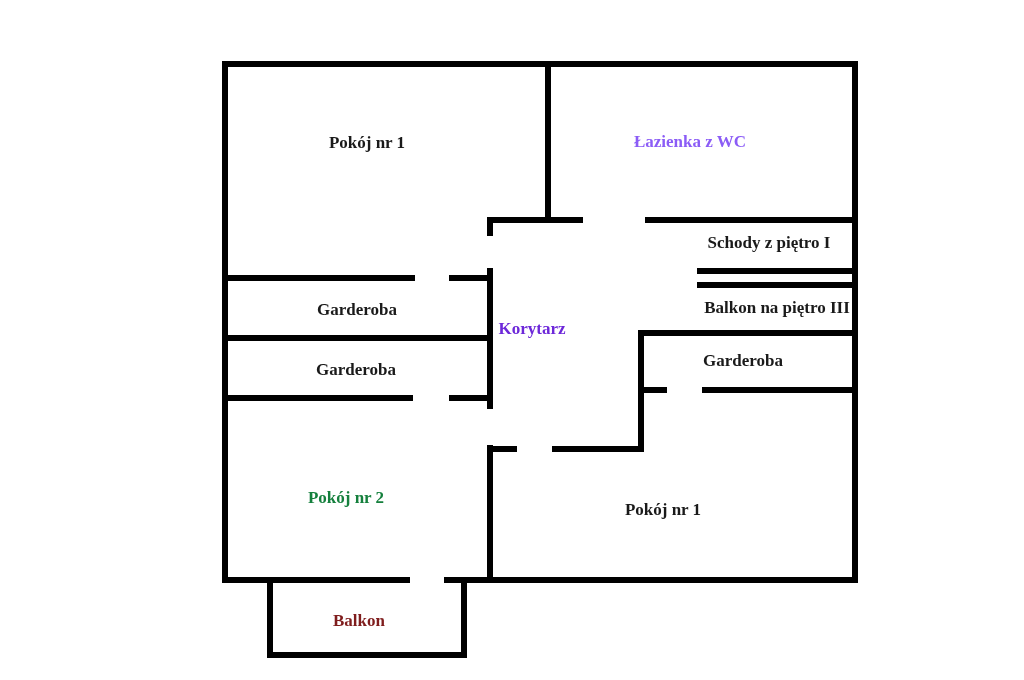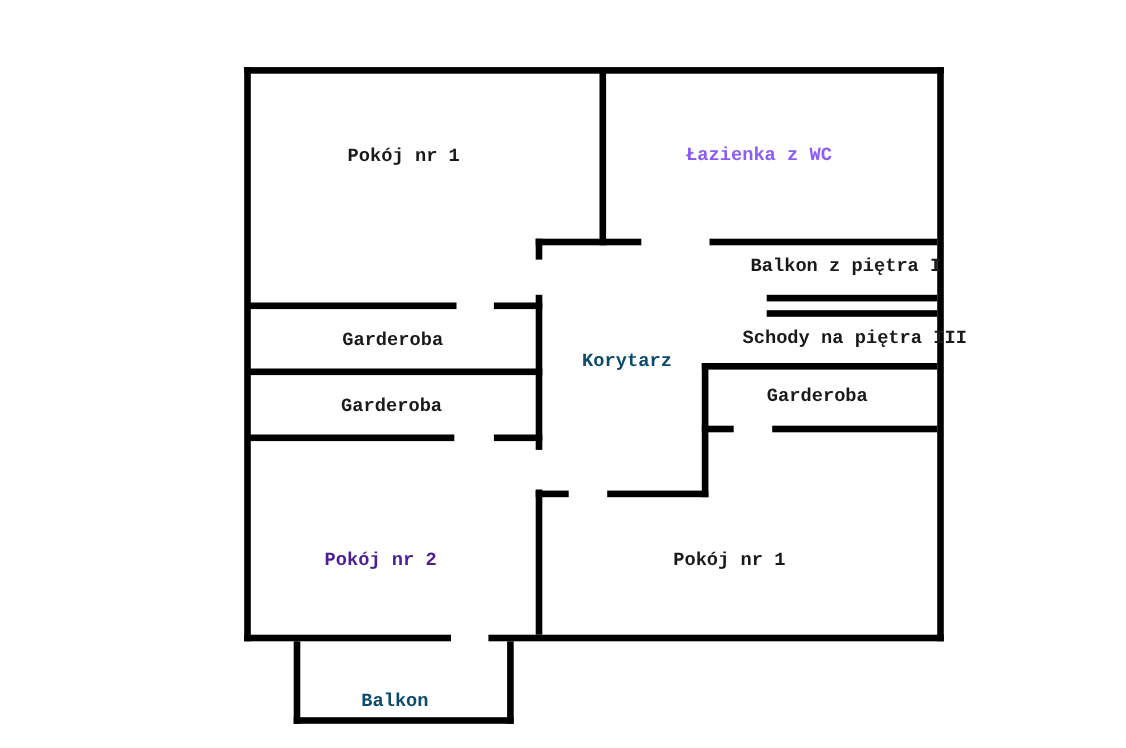--- a/index.html
+++ b/index.html
@@ -6,21 +6,21 @@
     margin: 0;
     padding: 0;
     background: #ffffff;
   }
   #canvas {
     position: relative;
     width: 1024px;
     height: 680px;
     background: #ffffff;
     overflow: hidden;
-    font-family: Liberation Mono, monospace;
+    font-family: Liberation Serif, serif;
   }
   .wall {
     position: absolute;
     background: #000000;
   }
   .room-label {
     position: absolute;
     transform: translate(-50%, -50%);
     font-size: 17px;
     font-weight: bold;
@@ -55,22 +55,22 @@
     <div class="wall" style="left: 697px; top: 268px; width: 155px; height: 6px; background: rgb(0, 0, 0);"></div>
     <div class="wall" style="left: 697px; top: 282px; width: 155px; height: 6px; background: rgb(0, 0, 0);"></div>
     <div class="wall" style="left: 638px; top: 330px; width: 214px; height: 6px; background: rgb(0, 0, 0);"></div>
     <div class="wall" style="left: 638px; top: 330px; width: 6px; height: 122px; background: rgb(0, 0, 0);"></div>
     <div class="wall" style="left: 638px; top: 387px; width: 29px; height: 6px; background: rgb(0, 0, 0);"></div>
     <div class="wall" style="left: 702px; top: 387px; width: 150px; height: 6px; background: rgb(0, 0, 0);"></div>
     <div class="wall" style="left: 487px; top: 446px; width: 30px; height: 6px; background: rgb(0, 0, 0);"></div>
     <div class="wall" style="left: 552px; top: 446px; width: 92px; height: 6px; background: rgb(0, 0, 0);"></div>
     <div class="room-label" style="left: 367px; top: 143px; color: rgb(26, 26, 26);">Pokój nr 1</div>
     <div class="room-label" style="left: 690px; top: 142px; color: #8b5cf6;">Łazienka z WC</div>
-    <div class="room-label" style="left: 769px; top: 243px; color: rgb(26, 26, 26);">Balkon z piętra I</div>
-    <div class="room-label" style="left: 777px; top: 308px; color: rgb(26, 26, 26);">Schody na piętra III</div>
+    <div class="room-label" style="left: 769px; top: 243px; color: rgb(26, 26, 26);">Schody z piętro I</div>
+    <div class="room-label" style="left: 777px; top: 308px; color: rgb(26, 26, 26);">Balkon na piętro III</div>
     <div class="room-label" style="left: 357px; top: 310px; color: rgb(26, 26, 26);">Garderoba</div>
-    <div class="room-label" style="left: 570px; top: 329px; color: #0c4a6e;">Korytarz</div>
+    <div class="room-label" style="left: 532px; top: 329px; color: #6d28d9;">Korytarz</div>
     <div class="room-label" style="left: 356px; top: 370px; color: rgb(26, 26, 26);">Garderoba</div>
     <div class="room-label" style="left: 743px; top: 361px; color: rgb(26, 26, 26);">Garderoba</div>
-    <div class="room-label" style="left: 346px; top: 510px; color: #4c1d95;">Pokój nr 2</div>
+    <div class="room-label" style="left: 346px; top: 498px; color: #15803d;">Pokój nr 2</div>
     <div class="room-label" style="left: 663px; top: 510px; color: rgb(26, 26, 26);">Pokój nr 1</div>
-    <div class="room-label" style="left: 359px; top: 638px; color: #0c4a6e;">Balkon</div>
+    <div class="room-label" style="left: 359px; top: 621px; color: #7f1d1d;">Balkon</div>
   </div>
 
 </body></html>

